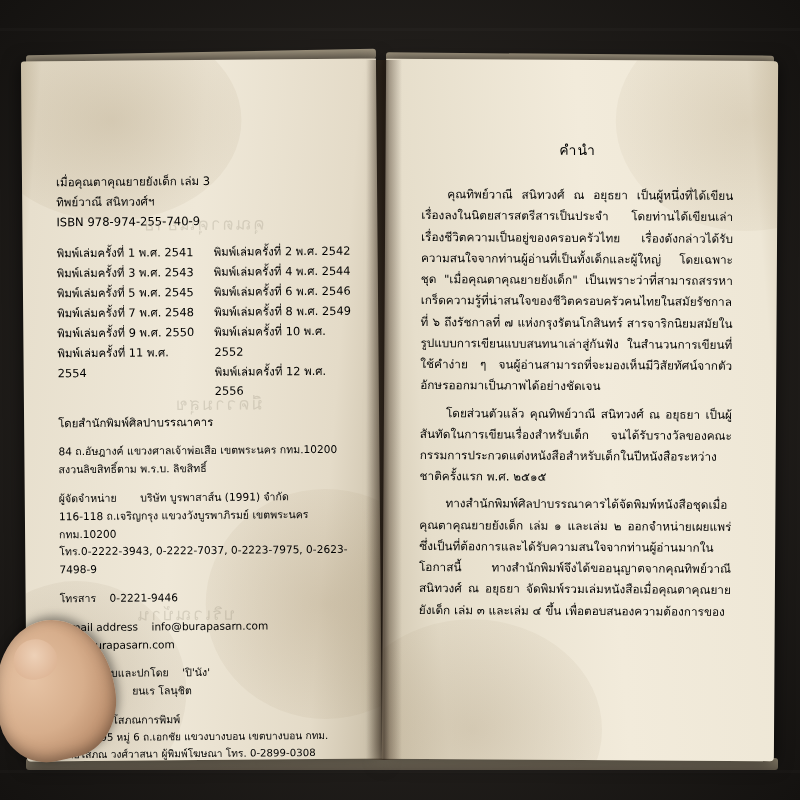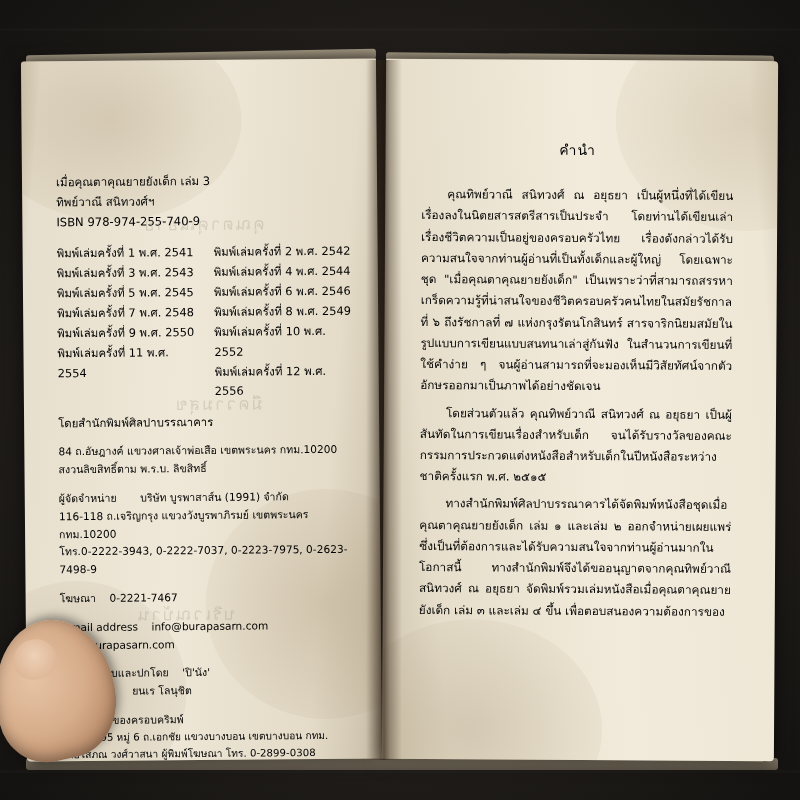--- a/index.html
+++ b/index.html
@@ -240,23 +240,23 @@
             <span>ผู้จัดจำหน่าย</span>
             &nbsp;&nbsp;&nbsp;&nbsp;&nbsp;
             <span>บริษัท บูรพาสาส์น (1991) จำกัด</span>
           </span>
           <span class="ln">116-118 ถ.เจริญกรุง  แขวงวังบูรพาภิรมย์  เขตพระนคร  กทม.10200</span>
           <span class="ln">โทร.0-2222-3943,  0-2222-7037,  0-2223-7975,  0-2623-7498-9</span>
         </div>
 
         <div class="blk small">
           <span class="ln">
-            <span>โฆษณา</span>
+            <span>โทรสาร</span>
             &nbsp;&nbsp;
-            <span>0-2221-7467</span>
+            <span>0-2221-9446</span>
           </span>
         </div>
 
         <div class="blk small">
           <span class="ln">
             <span>e-mail address</span>
             &nbsp;&nbsp;
             <span>info@burapasarn.com</span>
             &nbsp;&nbsp;&nbsp;
             <span>www.burapasarn.com</span>
@@ -273,21 +273,21 @@
             <span>ศิลปกรรม</span>
             &nbsp;&nbsp;&nbsp;&nbsp;&nbsp;&nbsp;
             <span>ยนเร  โลนุชิต</span>
           </span>
         </div>
 
         <div class="blk small">
           <span class="ln">
             <span>พิมพ์ที่</span>
             &nbsp;&nbsp;&nbsp;&nbsp;&nbsp;
-            <span>ของครอบคริมพ์</span>
+            <span>โสภณการพิมพ์</span>
           </span>
           <span class="ln tiny">117/94-95 หมู่ 6 ถ.เอกชัย แขวงบางบอน  เขตบางบอน กทม.</span>
           <span class="ln tiny">นายโสภณ  วงศ์วาสนา  ผู้พิมพ์โฆษณา  โทร. 0-2899-0308</span>
         </div>
 
       </div>
     </div>
 
     <div class="page" id="page-right">
 

